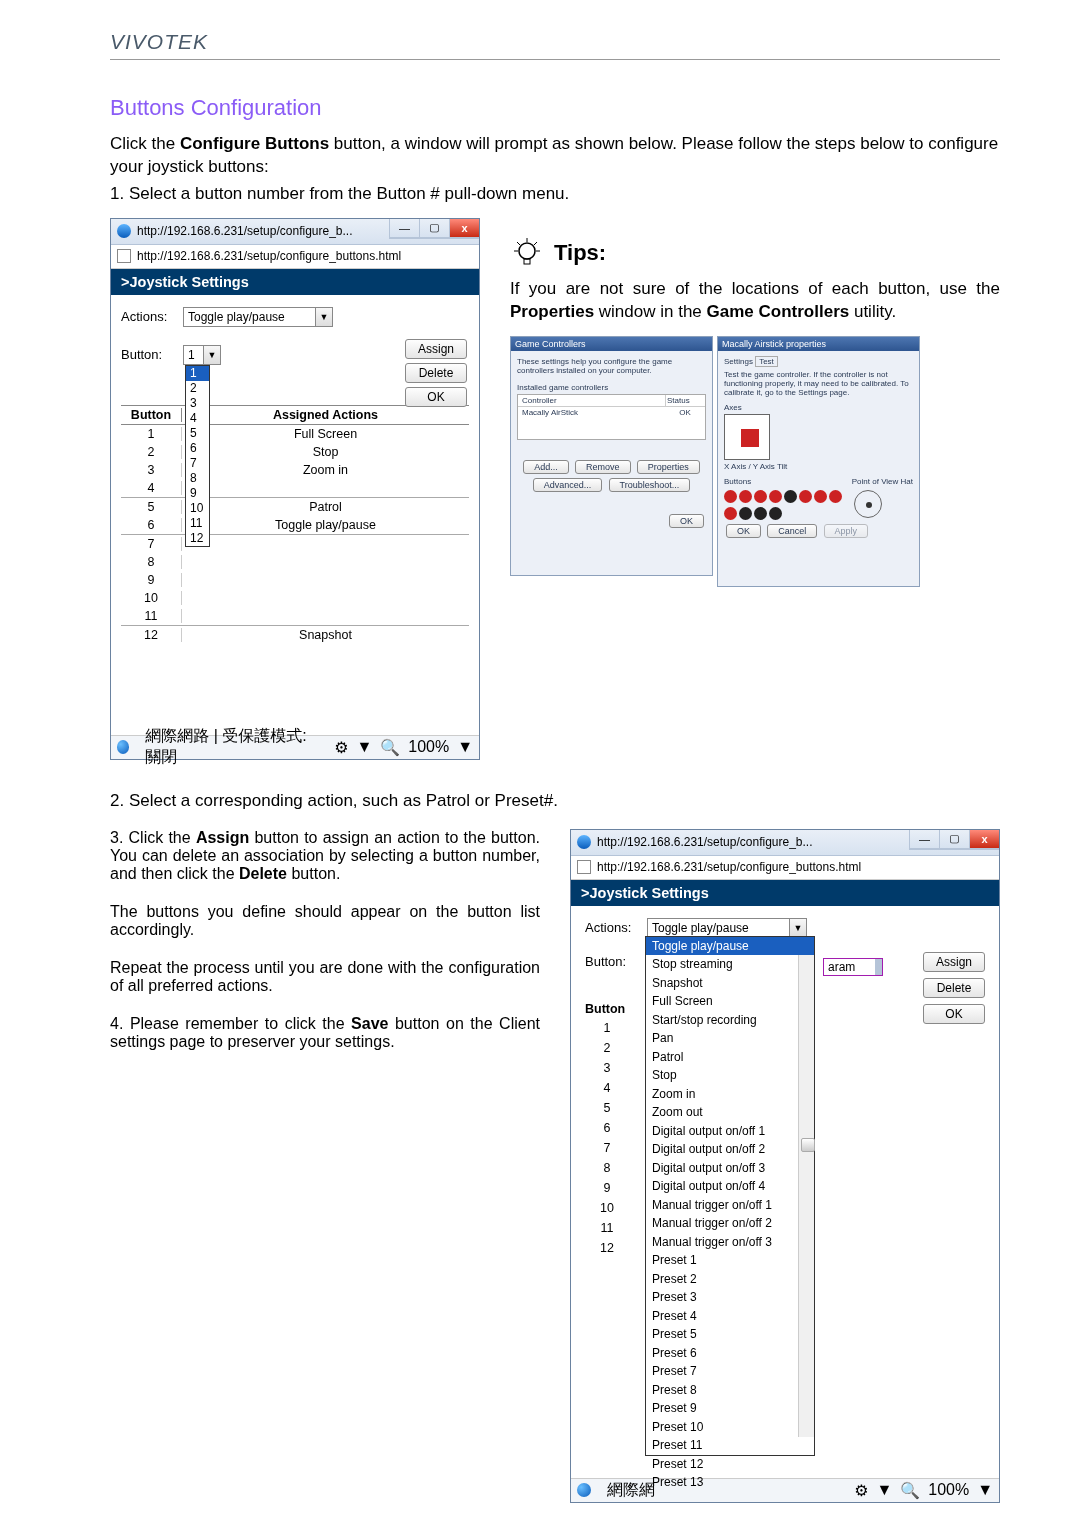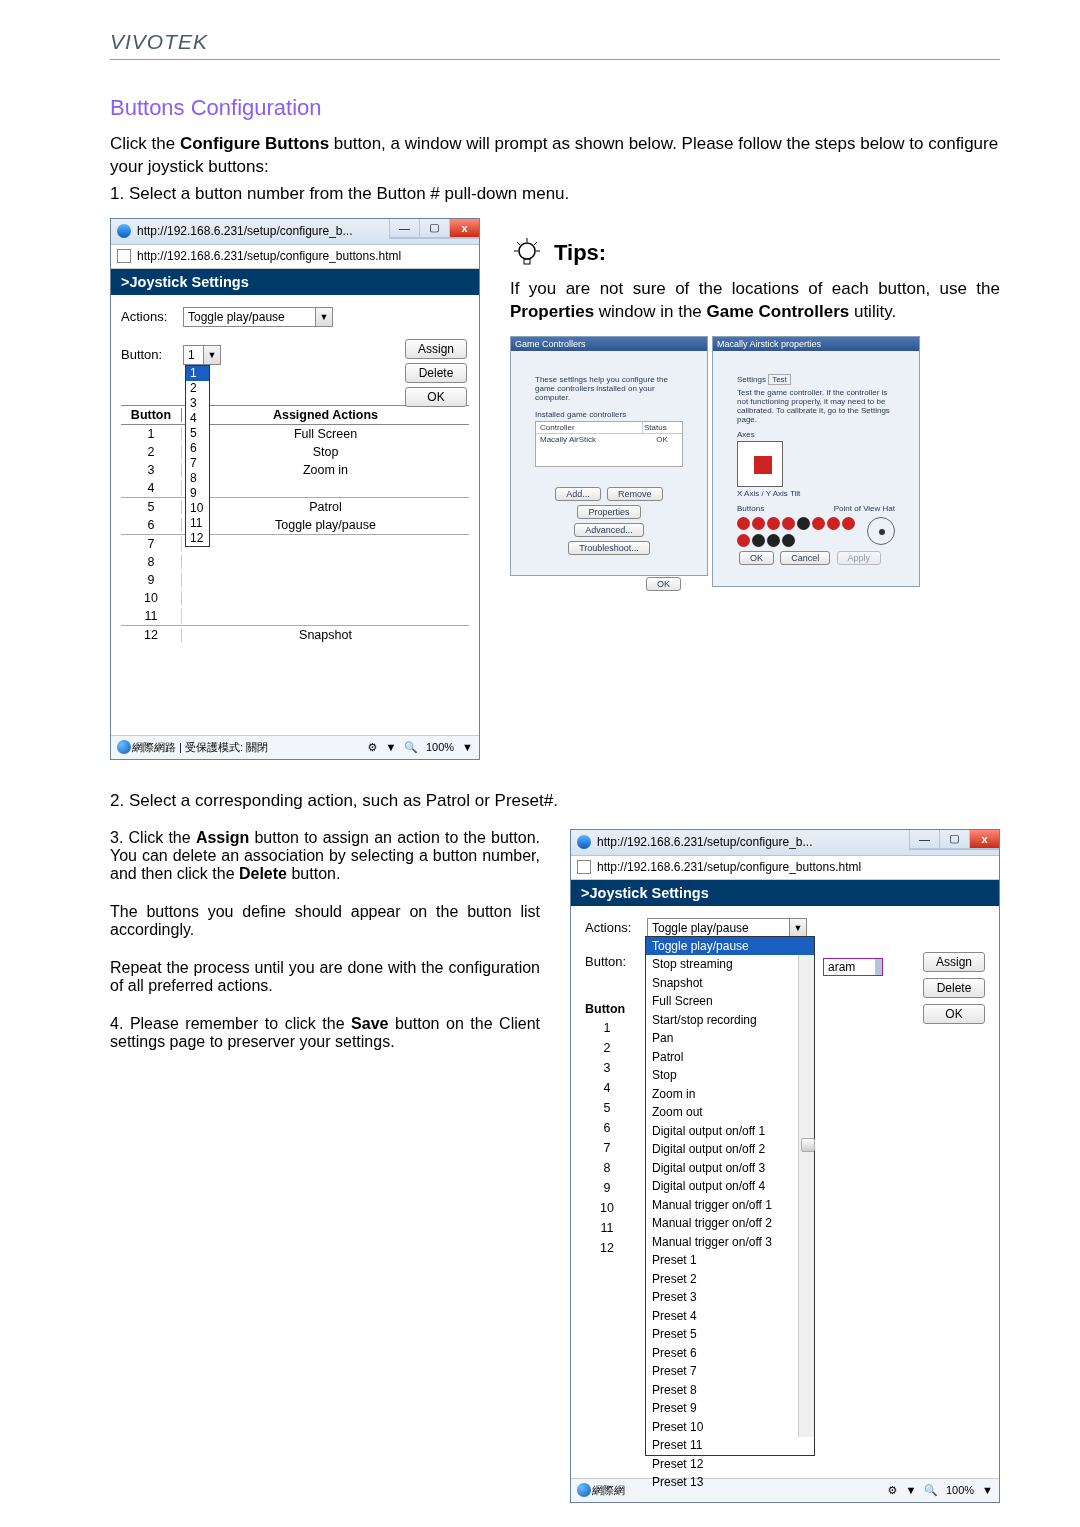--- a/index.html
+++ b/index.html
@@ -36,29 +36,29 @@
 .dd-list{position:absolute;top:70px;left:74px;width:25px;background:#fff;border:1px solid #333;font-size:12px;z-index:5}
 .dd-list div{padding:0 4px;line-height:15px}
 .dd-list .hi{background:#1a5fbf;color:#fff}
 .tbl{margin-top:40px;font-size:12.5px;border-top:1px solid #888}
 .tbl-row{display:flex;padding:2px 0;text-align:center}
 .tbl-row div:first-child{width:60px}
 .tbl-row div:last-child{flex:1;border-left:1px solid #ccc}
 .tbl-hd{font-weight:bold;border-bottom:1px solid #888}
 .tbl-hd div:last-child{border-left:1px solid #888}
 .sep-line{border-top:1px solid #aaa;margin:0}
-.status-bar{height:24px;border-top:1px solid #ccc;display:flex;align-items:center;padding:0 6px;font-size:11px;gap:1px;background:#f2f5f9}
+.status-bar{height:24px;border-top:1px solid #ccc;display:flex;align-items:center;padding:0 6px;font-size:16px;gap:16px;background:#f2f5f9}
 .status-bar .g{width:14px;height:14px;border-radius:50%;background:radial-gradient(circle at 30% 30%,#6abfff,#0a5cbb)}
 .status-right{margin-left:auto;display:flex;align-items:center;gap:8px}
 .prop-win{margin-top:12px;width:410px;display:flex;gap:4px}
 .pw-left,.pw-right{flex:1;border:1px solid #8ca0bb;background:#ecf0f7}
 .pw-left{height:240px}
 .pw-right{height:251px}
 .pw-tbar{background:linear-gradient(#4d76b1,#2e5590);color:#fff;font-size:9px;padding:2px 4px}
-.pw-inner{padding:24px;font-size:8px;color:#2a3a55}
+.pw-inner{padding:6px;font-size:8px;color:#2a3a55}
 .mini-btn{display:inline-block;background:linear-gradient(#fefefe,#e5e5e5);border:1px solid #888;border-radius:3px;padding:1px 10px;font-size:9px;margin:2px}
 .section3{margin-top:30px;font-size:17px;line-height:1.35}
 .area3{display:flex;gap:30px;margin-top:16px;align-items:flex-start}
 .area3-left{flex:1;text-align:justify}
 .area3-right{flex:0 0 430px}
 .win2{width:430px}
 .dd-list2{position:absolute;top:30px;left:74px;width:170px;background:#fff;border:1px solid #333;font-size:12px;z-index:6;max-height:520px}
 .dd-list2 div{padding:0 6px;line-height:18.5px}
 .dd-list2 .hi{background:#1a5fbf;color:#fff}
 .dd-list2 .scroll-ind{position:absolute;right:0;top:18px;bottom:18px;width:16px;background:#f0f0f0;border-left:1px solid #ccc}

